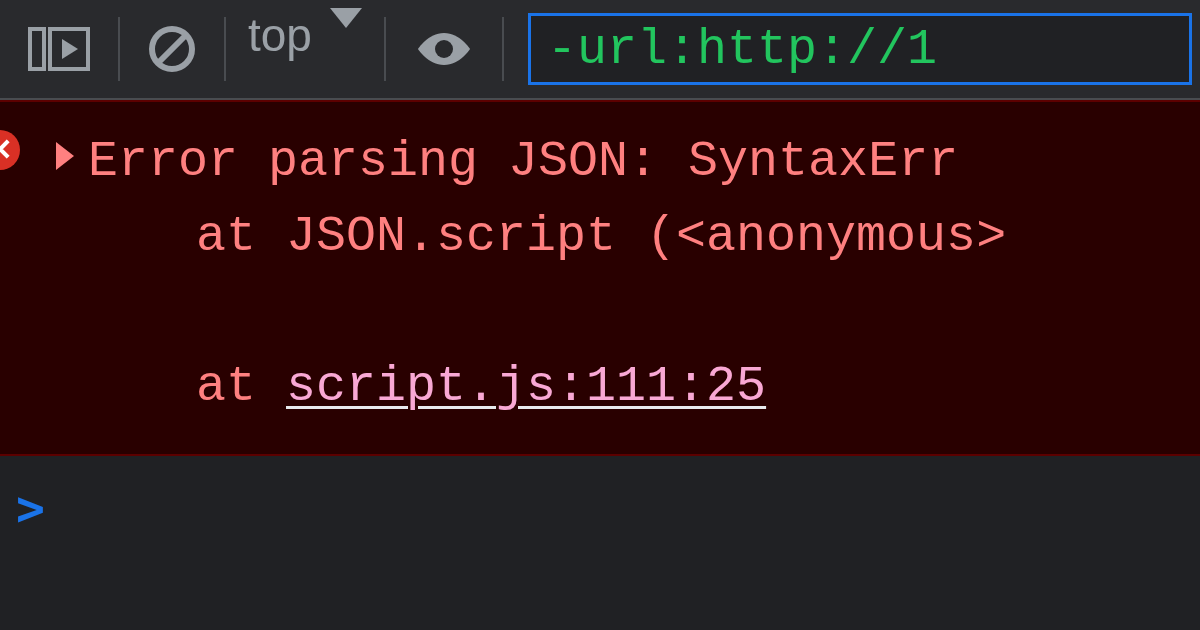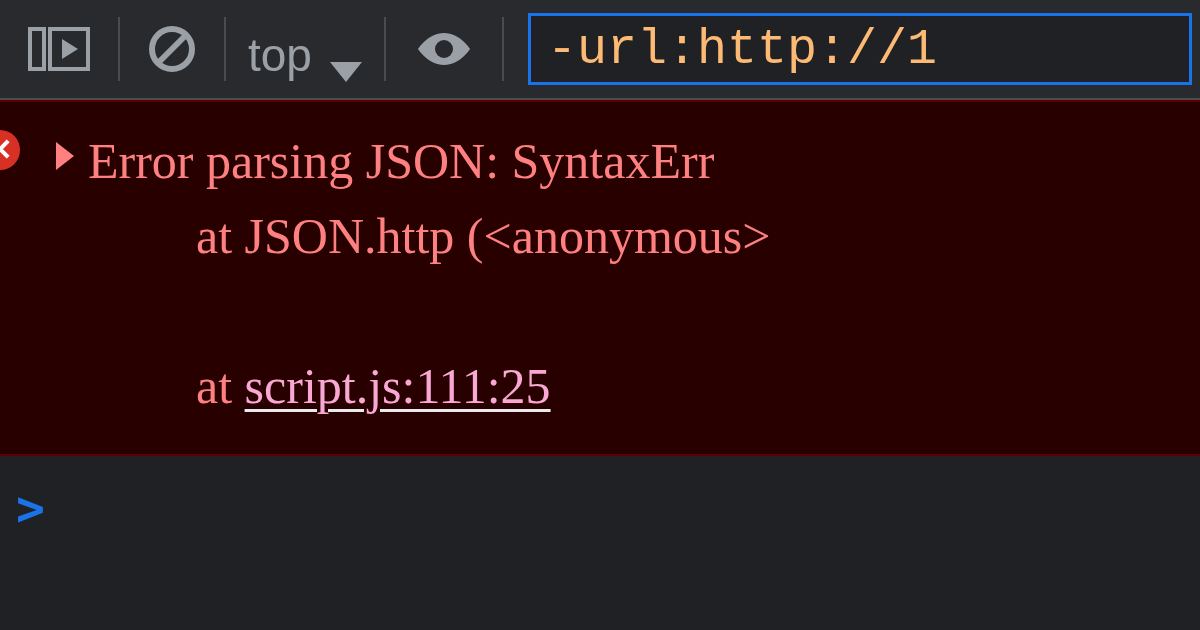--- a/index.html
+++ b/index.html
@@ -27,22 +27,22 @@
       cursor: pointer;
     }
     .divider {
       width: 2px;
       height: 64px;
       background: #494c50;
     }
     .context-selector {
       height: 100%;
       display: flex;
-      align-items: flex-end;
-      padding: 16px 22px;
+      align-items: flex-start;
+      padding: 8px 22px;
       gap: 18px;
       cursor: pointer;
     }
     .context-label {
       color: #9aa0a6;
       font-size: 46px;
       font-weight: 400;
     }
     .dropdown-triangle {
       width: 0;
@@ -59,21 +59,21 @@
       background: #202124;
       display: flex;
       align-items: center;
       padding: 0 16px;
     }
     .filter-input {
       width: 100%;
       background: transparent;
       border: none;
       outline: none;
-      color: #fdba74;
+      color: #22c55e;
       font-size: 50px;
       font-family: Consolas, "Courier New", monospace;
     }
     .console-area {
       background: #202124;
     }
     .error-row {
       background: #290000;
       border-top: 2px solid #5c0000;
       border-bottom: 2px solid #5c0000;
@@ -112,21 +112,21 @@
       height: 0;
       border-top: 14px solid transparent;
       border-bottom: 14px solid transparent;
       border-left: 18px solid #ff8080;
       margin-top: 18px;
       margin-right: 14px;
       flex-shrink: 0;
       cursor: pointer;
     }
     .error-text {
-      font-family: Liberation Serif, serif;
+      font-family: Liberation Mono, monospace;
       font-size: 50px;
       line-height: 1.5;
       color: #ff8080;
       white-space: pre;
     }
     .stack-indent {
       padding-left: 108px;
       display: block;
     }
     .stack-link {
@@ -197,21 +197,21 @@
 
 <div class="console-area">
 
   <div class="error-row">
     <div class="error-icon">
       <span class="error-x">✕</span>
     </div>
     <div class="error-body">
       <div class="expand-triangle"></div>
       <div class="error-text"><span>Error parsing JSON: SyntaxErr</span>
-<span class="stack-indent"><span>at JSON.http (</span><span>&lt;anonymous&gt;</span></span>
+<span class="stack-indent"><span>at JSON.script (</span><span>&lt;anonymous&gt;</span></span>
 <span class="stack-indent"><span>at </span><span class="stack-link">script.js:111:25</span></span></div>
     </div>
   </div>
 
   <div class="prompt-row">
     <span class="prompt-chevron">&gt;</span>
   </div>
 
 </div>
 

